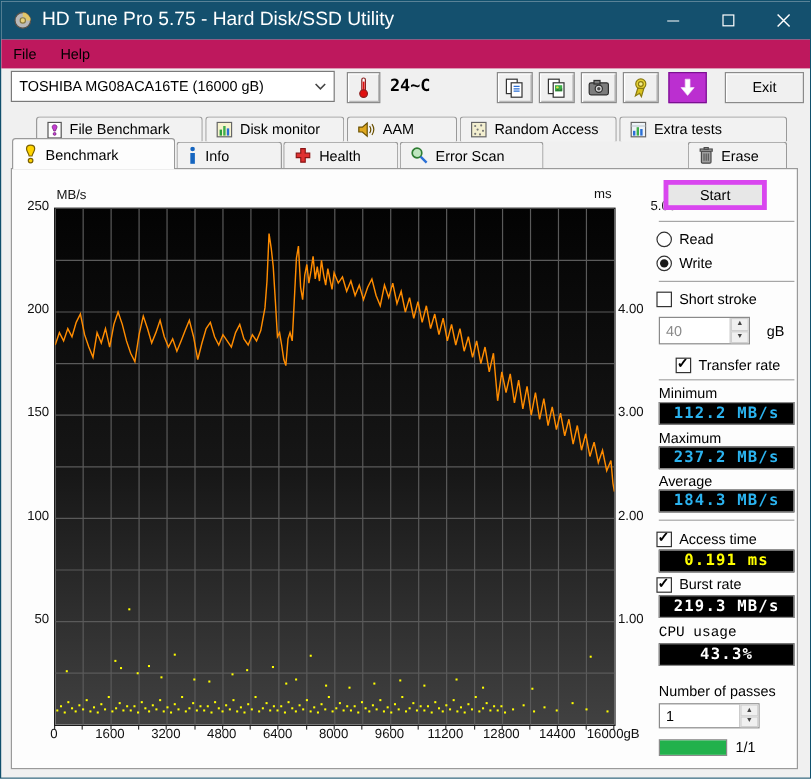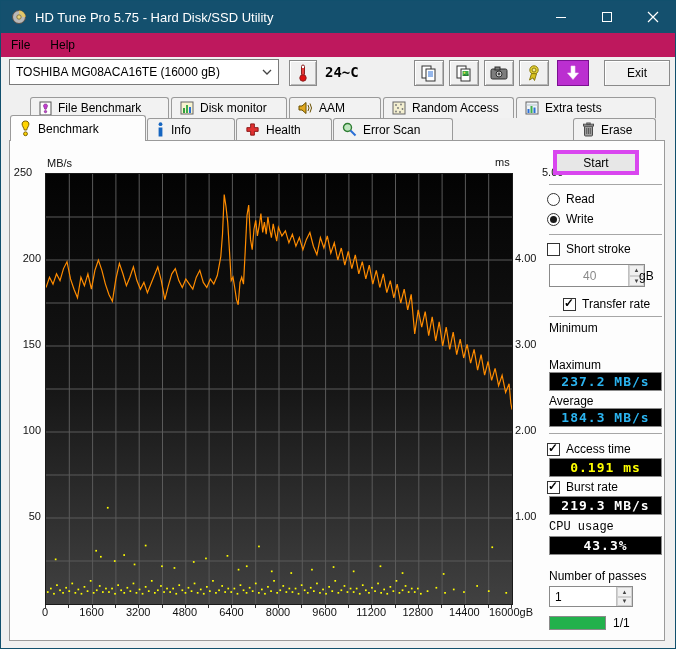--- a/index.html
+++ b/index.html
@@ -1,21 +1,21 @@
 <!DOCTYPE html>
 <html><head>
 <meta charset="utf-8">
 <style>
   html,body{margin:0;padding:0;background:#d8d8d8;font-family:"Liberation Sans",sans-serif;}
   #window{position:relative;width:676px;height:649px;background:#f0f0f0;border:1px solid #11506d;
           box-sizing:border-box;overflow:hidden;font-size:12px;color:#000;}
   
   .titlebar{position:absolute;left:0;top:0;width:100%;height:32px;background:#14506e;display:flex;align-items:center;}
   .titlebar .app-ico{margin:0 8px 0 10px;}
-  .titlebar .ttl{color:#fff;font-size:13px;}
+  .titlebar .ttl{color:#fff;font-size:16px;}
   .wctl{position:absolute;top:0;width:46px;height:32px;display:flex;align-items:center;justify-content:center;}
   
   .menubar{position:absolute;left:0;top:32px;width:100%;height:24px;background:#be185d;display:flex;align-items:center;}
   .menu-item{padding:0 10px;height:100%;display:flex;align-items:center;}
   .menu-item::first-letter{text-decoration:underline;}
   
   .combo{position:absolute;left:8px;top:58px;width:270px;height:26px;background:#fff;border:1px solid #7a7a7a;
          box-sizing:border-box;display:flex;align-items:center;padding:0 6px;}
   .combo .ctext{flex:1;white-space:nowrap;overflow:hidden;}
   .btn3d{position:absolute;background:#f0f0f0;border:1px solid #8a8a8a;box-sizing:border-box;
@@ -271,21 +271,21 @@
         </svg>
       </span>
     <span>Erase</span>
   </div>
 
   <div class="tabpage"></div>
 
   <span class="axis-unit" style="left:46px;top:156px;">MB/s</span>
   <span class="axis-unit" style="left:494px;top:155px;">ms</span>
   <div id="ylticks">
-      <span class="ytick" style="left: 4px; top: 165px; text-align: center;">250</span>
+      <span class="ytick" style="left: 4px; top: 165px;">250</span>
       <span class="ytick" style="left: 4px; top: 251px;">200</span>
       <span class="ytick" style="left: 4px; top: 337px;">150</span>
       <span class="ytick" style="left: 4px; top: 423px;">100</span>
       <span class="ytick" style="left: 4px; top: 509px;">50</span>
     </div>
   <div id="yrticks">
       <span class="rtick" style="left: 514px; top: 165px; margin-left: 27px;">5.00</span>
       <span class="rtick" style="left: 514px; top: 251px;">4.00</span>
       <span class="rtick" style="left: 514px; top: 337px;">3.00</span>
       <span class="rtick" style="left: 514px; top: 423px;">2.00</span>
@@ -538,37 +538,38 @@
     <span class="radio sel"></span>
     <span>Write</span>
   </div>
 
   <div class="sep" style="top:233px;"></div>
 
   <div class="ritem" style="top:241px;">
     <span class="cbox"></span>
     <span>Short stroke</span>
   </div>
-  <div class="spin" style="left:548px;top:263px;width:96px;height:23px;color:#8a8a8a;padding-left:28px;">
+  <div class="spin" style="left:548px;top:263px;width:76px;height:23px;color:#8a8a8a;">
     <span class="val">40</span>
     <span class="arrows">
         <div>▲</div>
         <div>▼</div>
       </span>
   </div>
   <span class="rlabel" style="left:638px;top:268px;">gB</span>
 
   <div class="ritem" style="top:296px;padding-left:16px;">
     <span class="cbox on"></span>
     <span>Transfer rate</span>
   </div>
 
   <div class="sep" style="top:315px;"></div>
 
   <span class="rlabel" style="top:320px;">Minimum</span>
+  <div class="vbox" style="top:334px;color:#2bb3ef;">112.2 MB/s</div>
 
   <span class="rlabel" style="top:357px;">Maximum</span>
   <div class="vbox" style="top:371px;color:#2bb3ef;">237.2 MB/s</div>
 
   <span class="rlabel" style="top:393px;">Average</span>
   <div class="vbox" style="top:407px;color:#2bb3ef;">184.3 MB/s</div>
 
   <div class="sep" style="top:432px;"></div>
 
   <div class="ritem" style="top:441px;">

